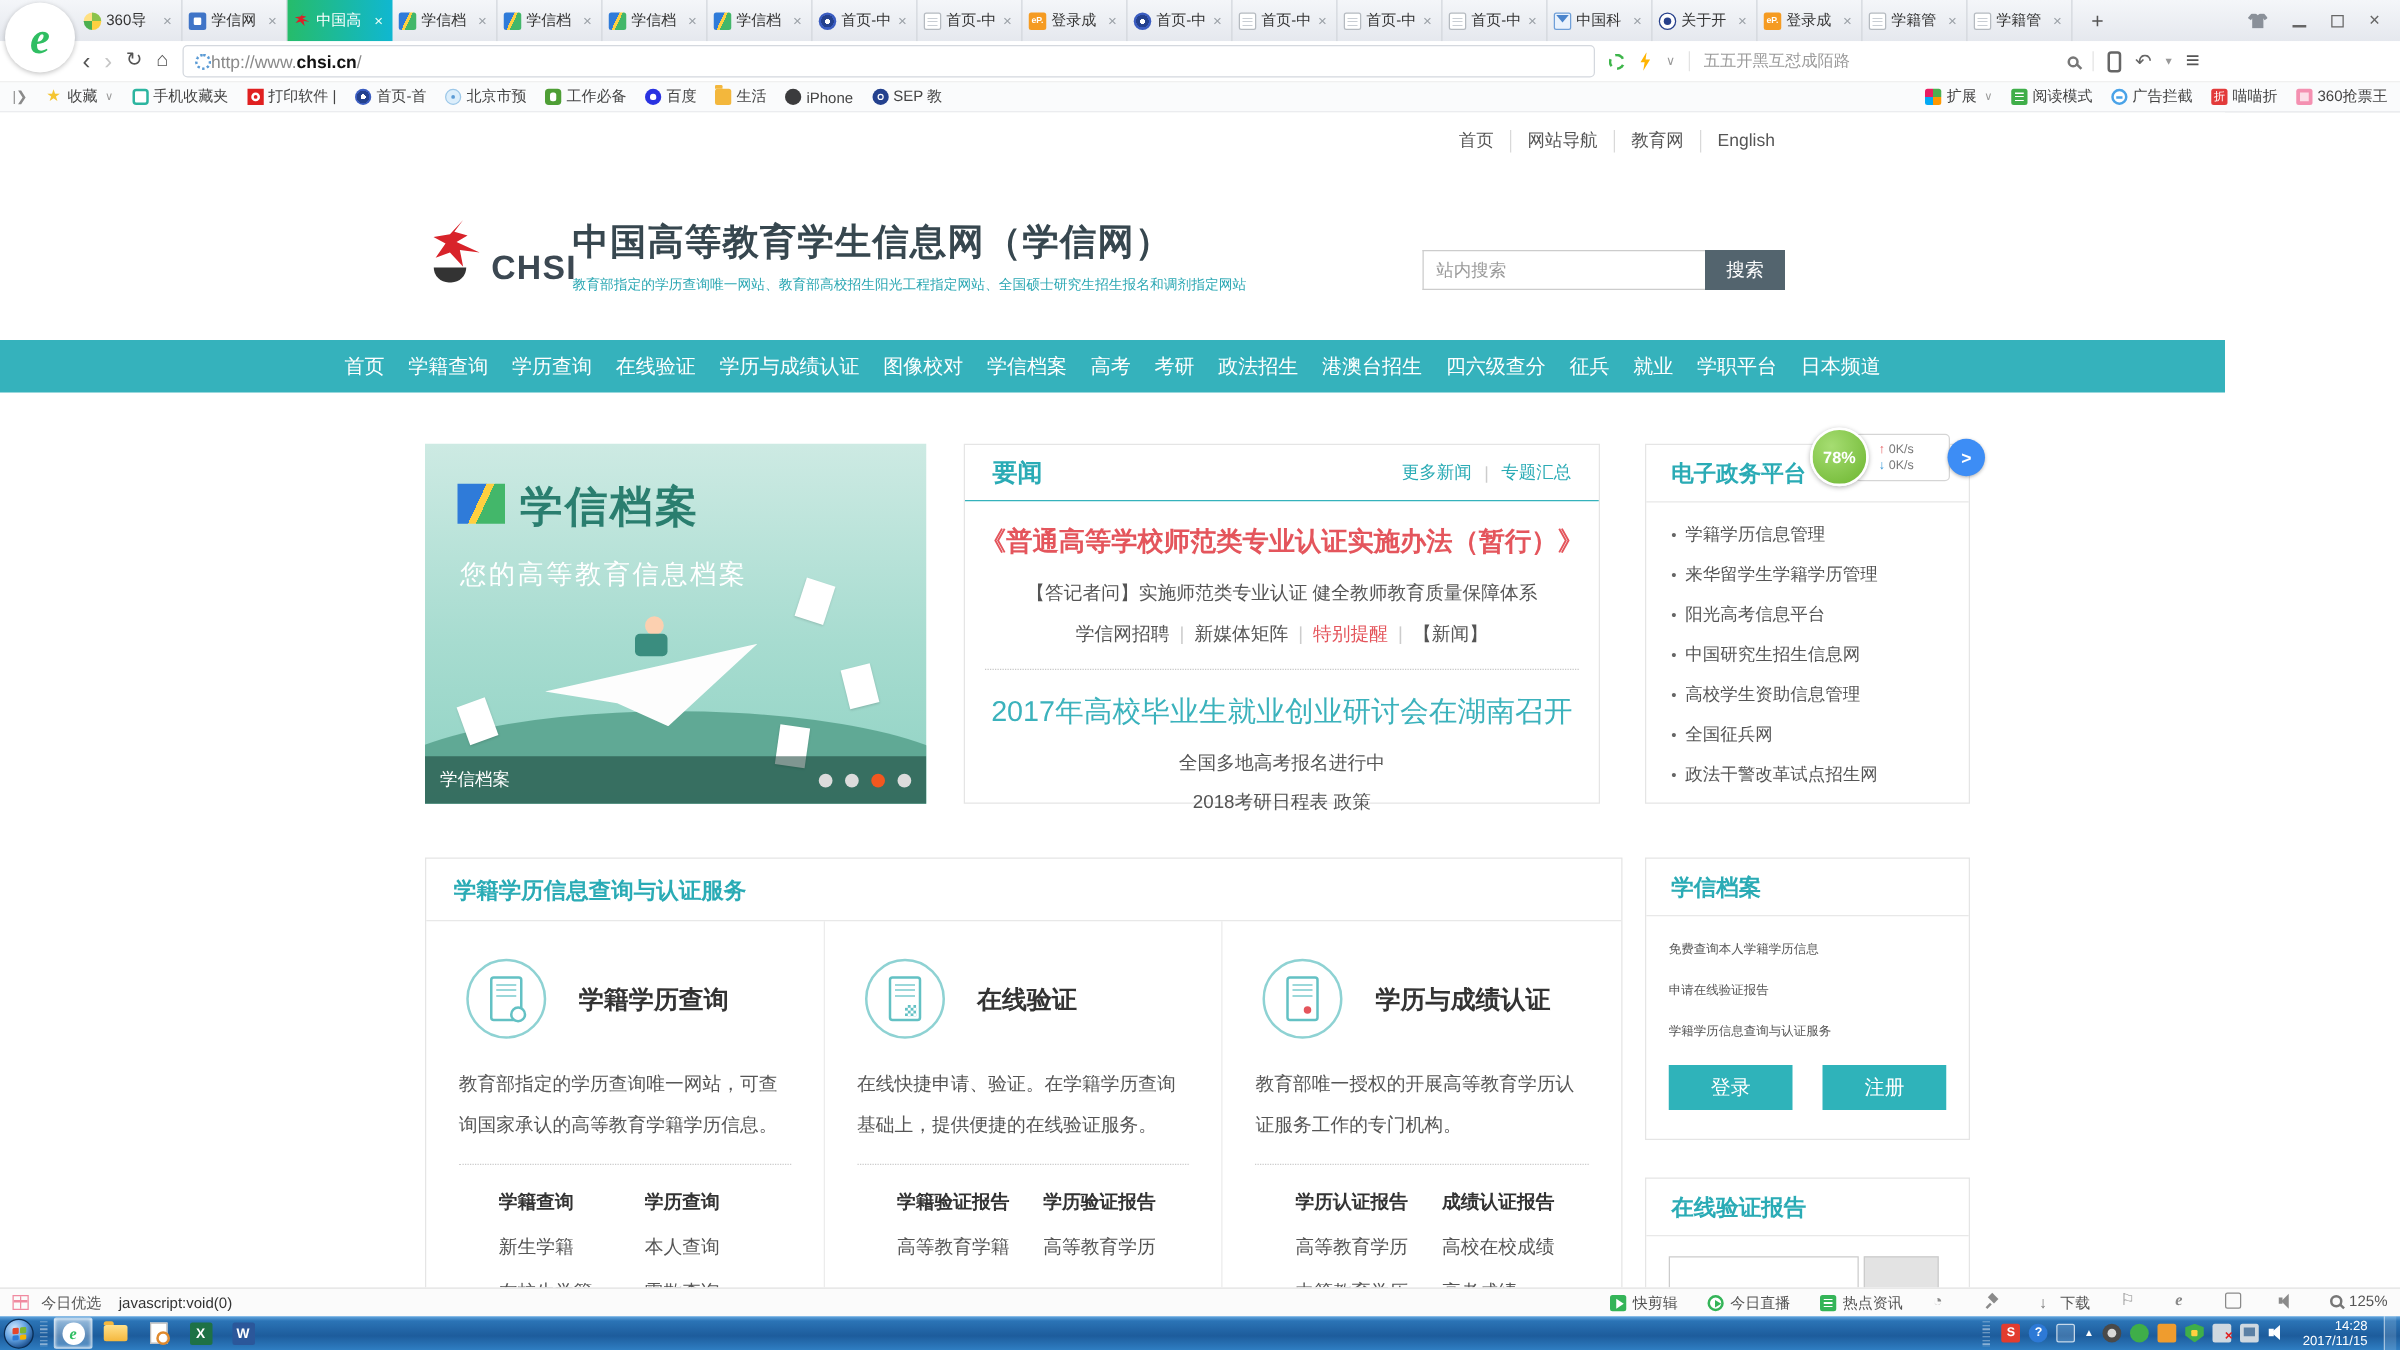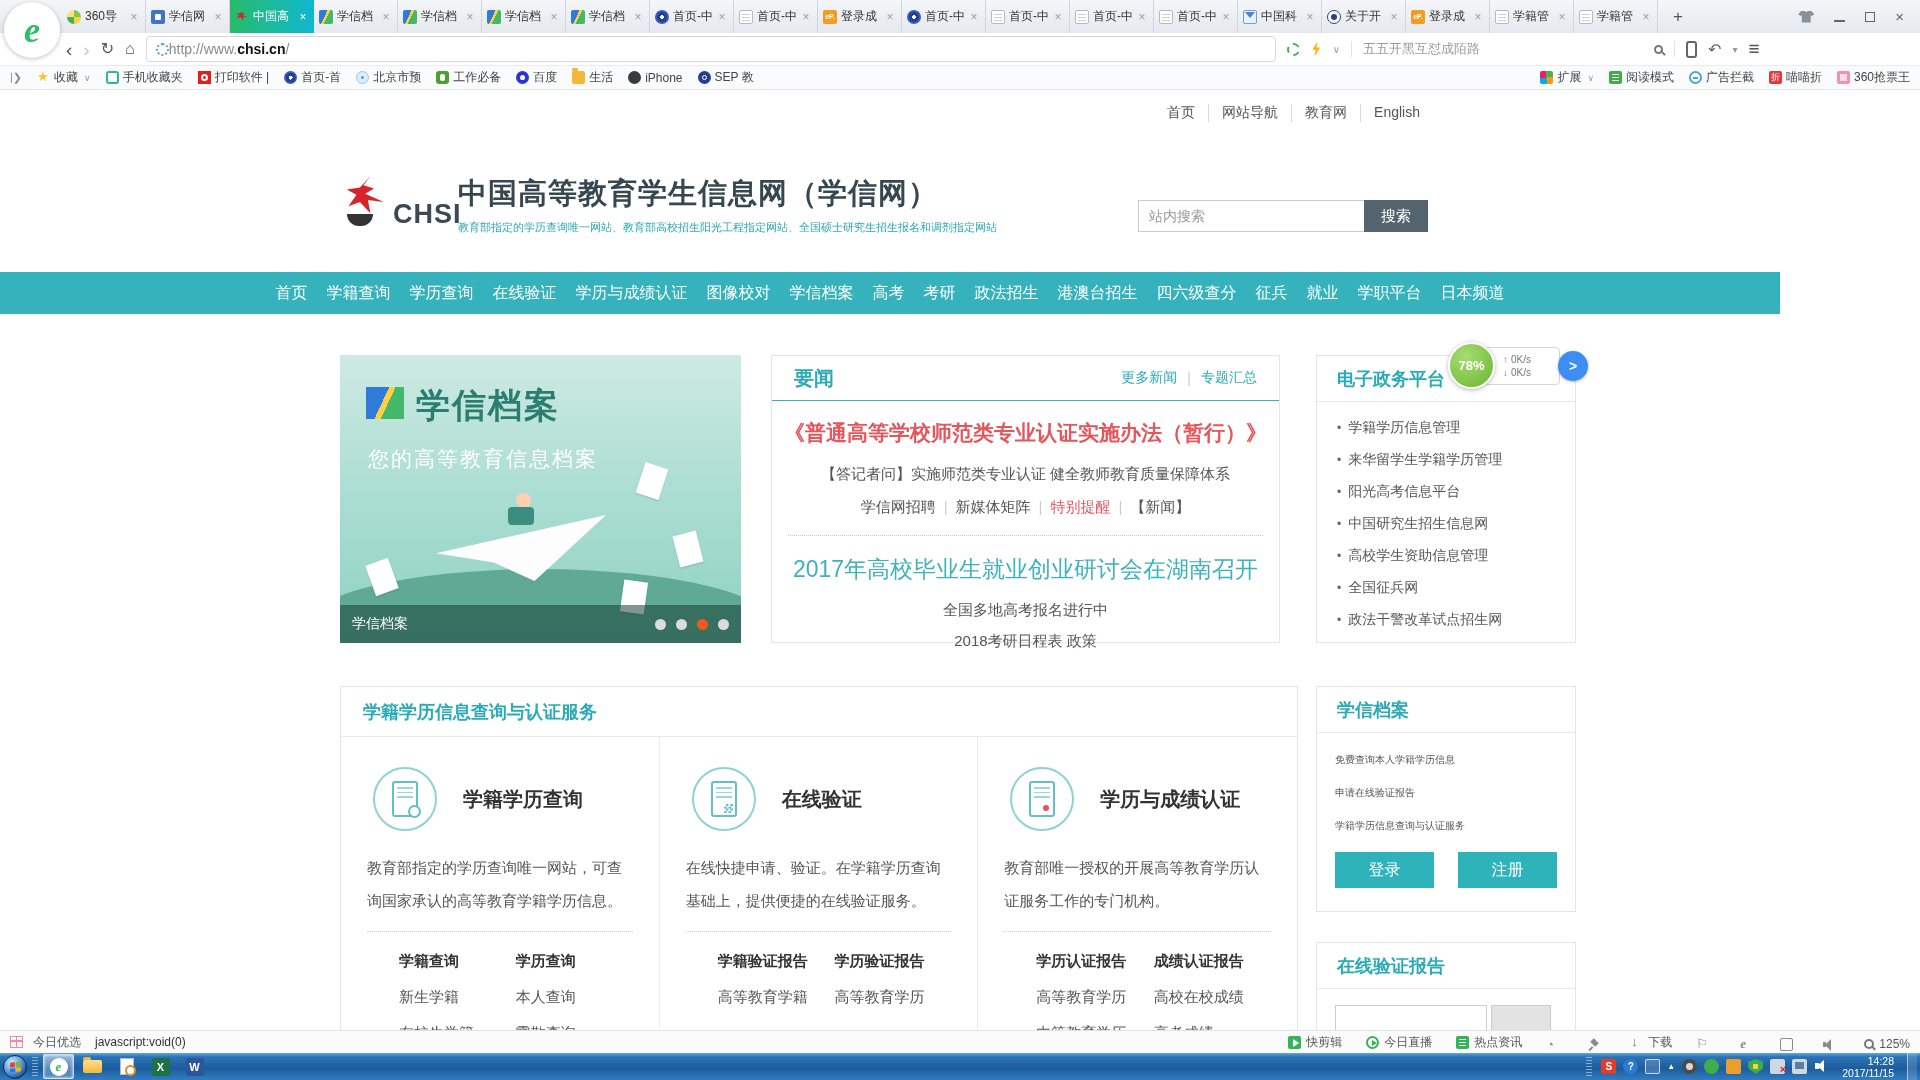--- a/index.html
+++ b/index.html
@@ -221,21 +221,21 @@
 .sb-ball{position:absolute;left:0;top:0;width:47px;height:47px;border-radius:50%;background:radial-gradient(circle at 35% 30%,#a6dd72,#6cb52f);border:2px solid #fff;box-shadow:0 1px 4px rgba(0,0,0,.3);color:#fff;font-size:13px;font-weight:bold;display:flex;align-items:center;justify-content:center}
 .sb-go{position:absolute;left:110px;top:9px;width:30px;height:30px;border-radius:50%;background:#3d8df5;color:#fff;font-size:14px;font-weight:bold;display:flex;align-items:center;justify-content:center;box-shadow:0 1px 3px rgba(0,0,0,.3)}
 .sb-go::after{content:">"}
 
 
 .statusbar{position:absolute;top:1030px;left:0;right:0;height:23px;background:#fbfbfb;border-top:1px solid #e2e2e2;display:flex;align-items:center;gap:10px;padding:0 10px;font-size:12px;color:#555}
 .gift{width:13px;height:12px;border:1.5px solid #f08aa0;position:relative}
 .gift::before{content:"";position:absolute;left:50%;top:0;bottom:0;width:1.5px;margin-left:-1px;background:#f08aa0}
 .gift::after{content:"";position:absolute;left:0;right:0;top:3px;height:1.5px;background:#f08aa0}
 .status-link{color:#333;margin-left:4px}
-.status-right{margin-left:auto;display:flex;align-items:flex-end;gap:24px}
+.status-right{margin-left:auto;display:flex;align-items:flex-start;gap:24px}
 .sr{display:flex;align-items:center;gap:5px;color:#555}
 
 
 .taskbar{position:absolute;top:1053px;left:0;right:0;height:27px;background:linear-gradient(180deg,#63a7e0 0%,#2b74b6 14%,#1d5c9c 58%,#2f7ec2 100%);display:flex;align-items:center;gap:3px;padding-left:3px}
 .orb{width:24px;height:24px;border-radius:50%;background:radial-gradient(circle at 35% 30%,#cfe8ff 0%,#5f9fe0 45%,#1c4f8d 78%,#0d3158 100%);border:1px solid #0a2c52;display:flex;align-items:center;justify-content:center;flex:none}
 .orb-flag{width:11px;height:10px;display:grid;grid-template-columns:1fr 1fr;grid-template-rows:1fr 1fr;gap:1px;transform:skewY(-6deg)}
 .orb-flag i{border-radius:1px}
 .orb-flag i:nth-child(1){background:#e4452c}.orb-flag i:nth-child(2){background:#7db72f}
 .orb-flag i:nth-child(3){background:#2d79d6}.orb-flag i:nth-child(4){background:#f4b400}
 .tk-grip{width:6px;height:20px;background:repeating-linear-gradient(rgba(255,255,255,.45) 0 1px,transparent 1px 3px) 0 0/2px 100%;margin:0 2px}

